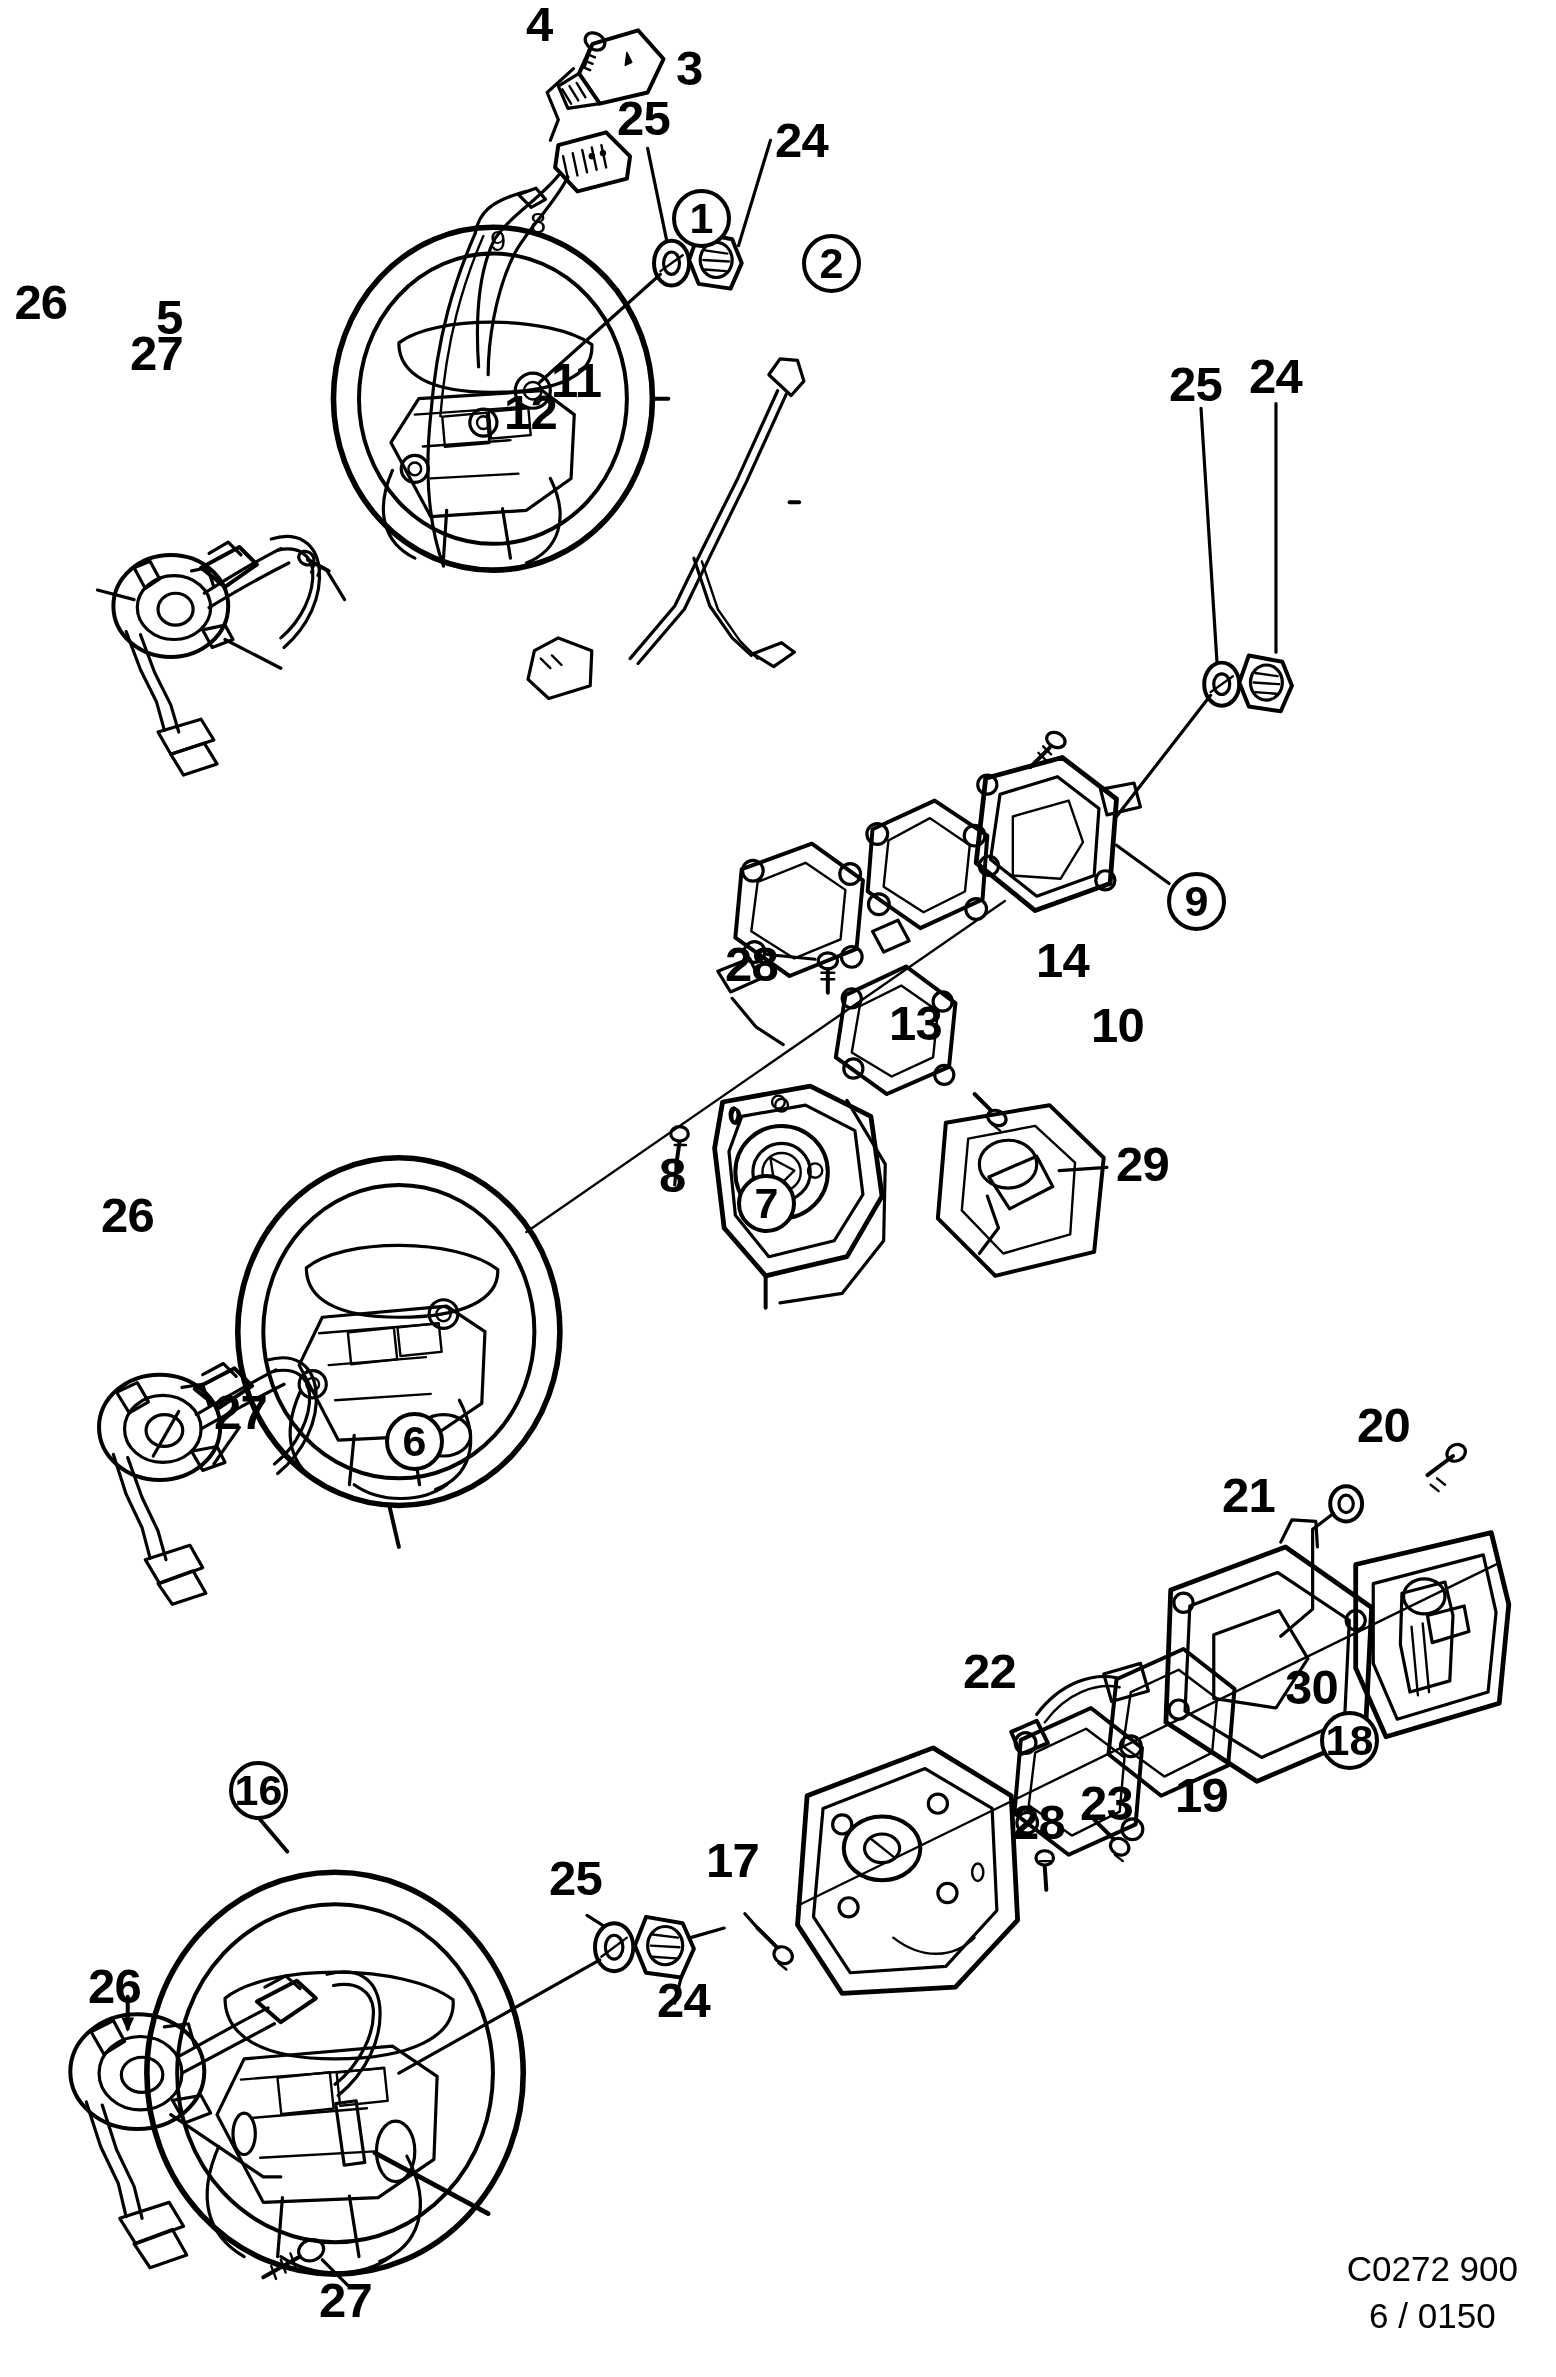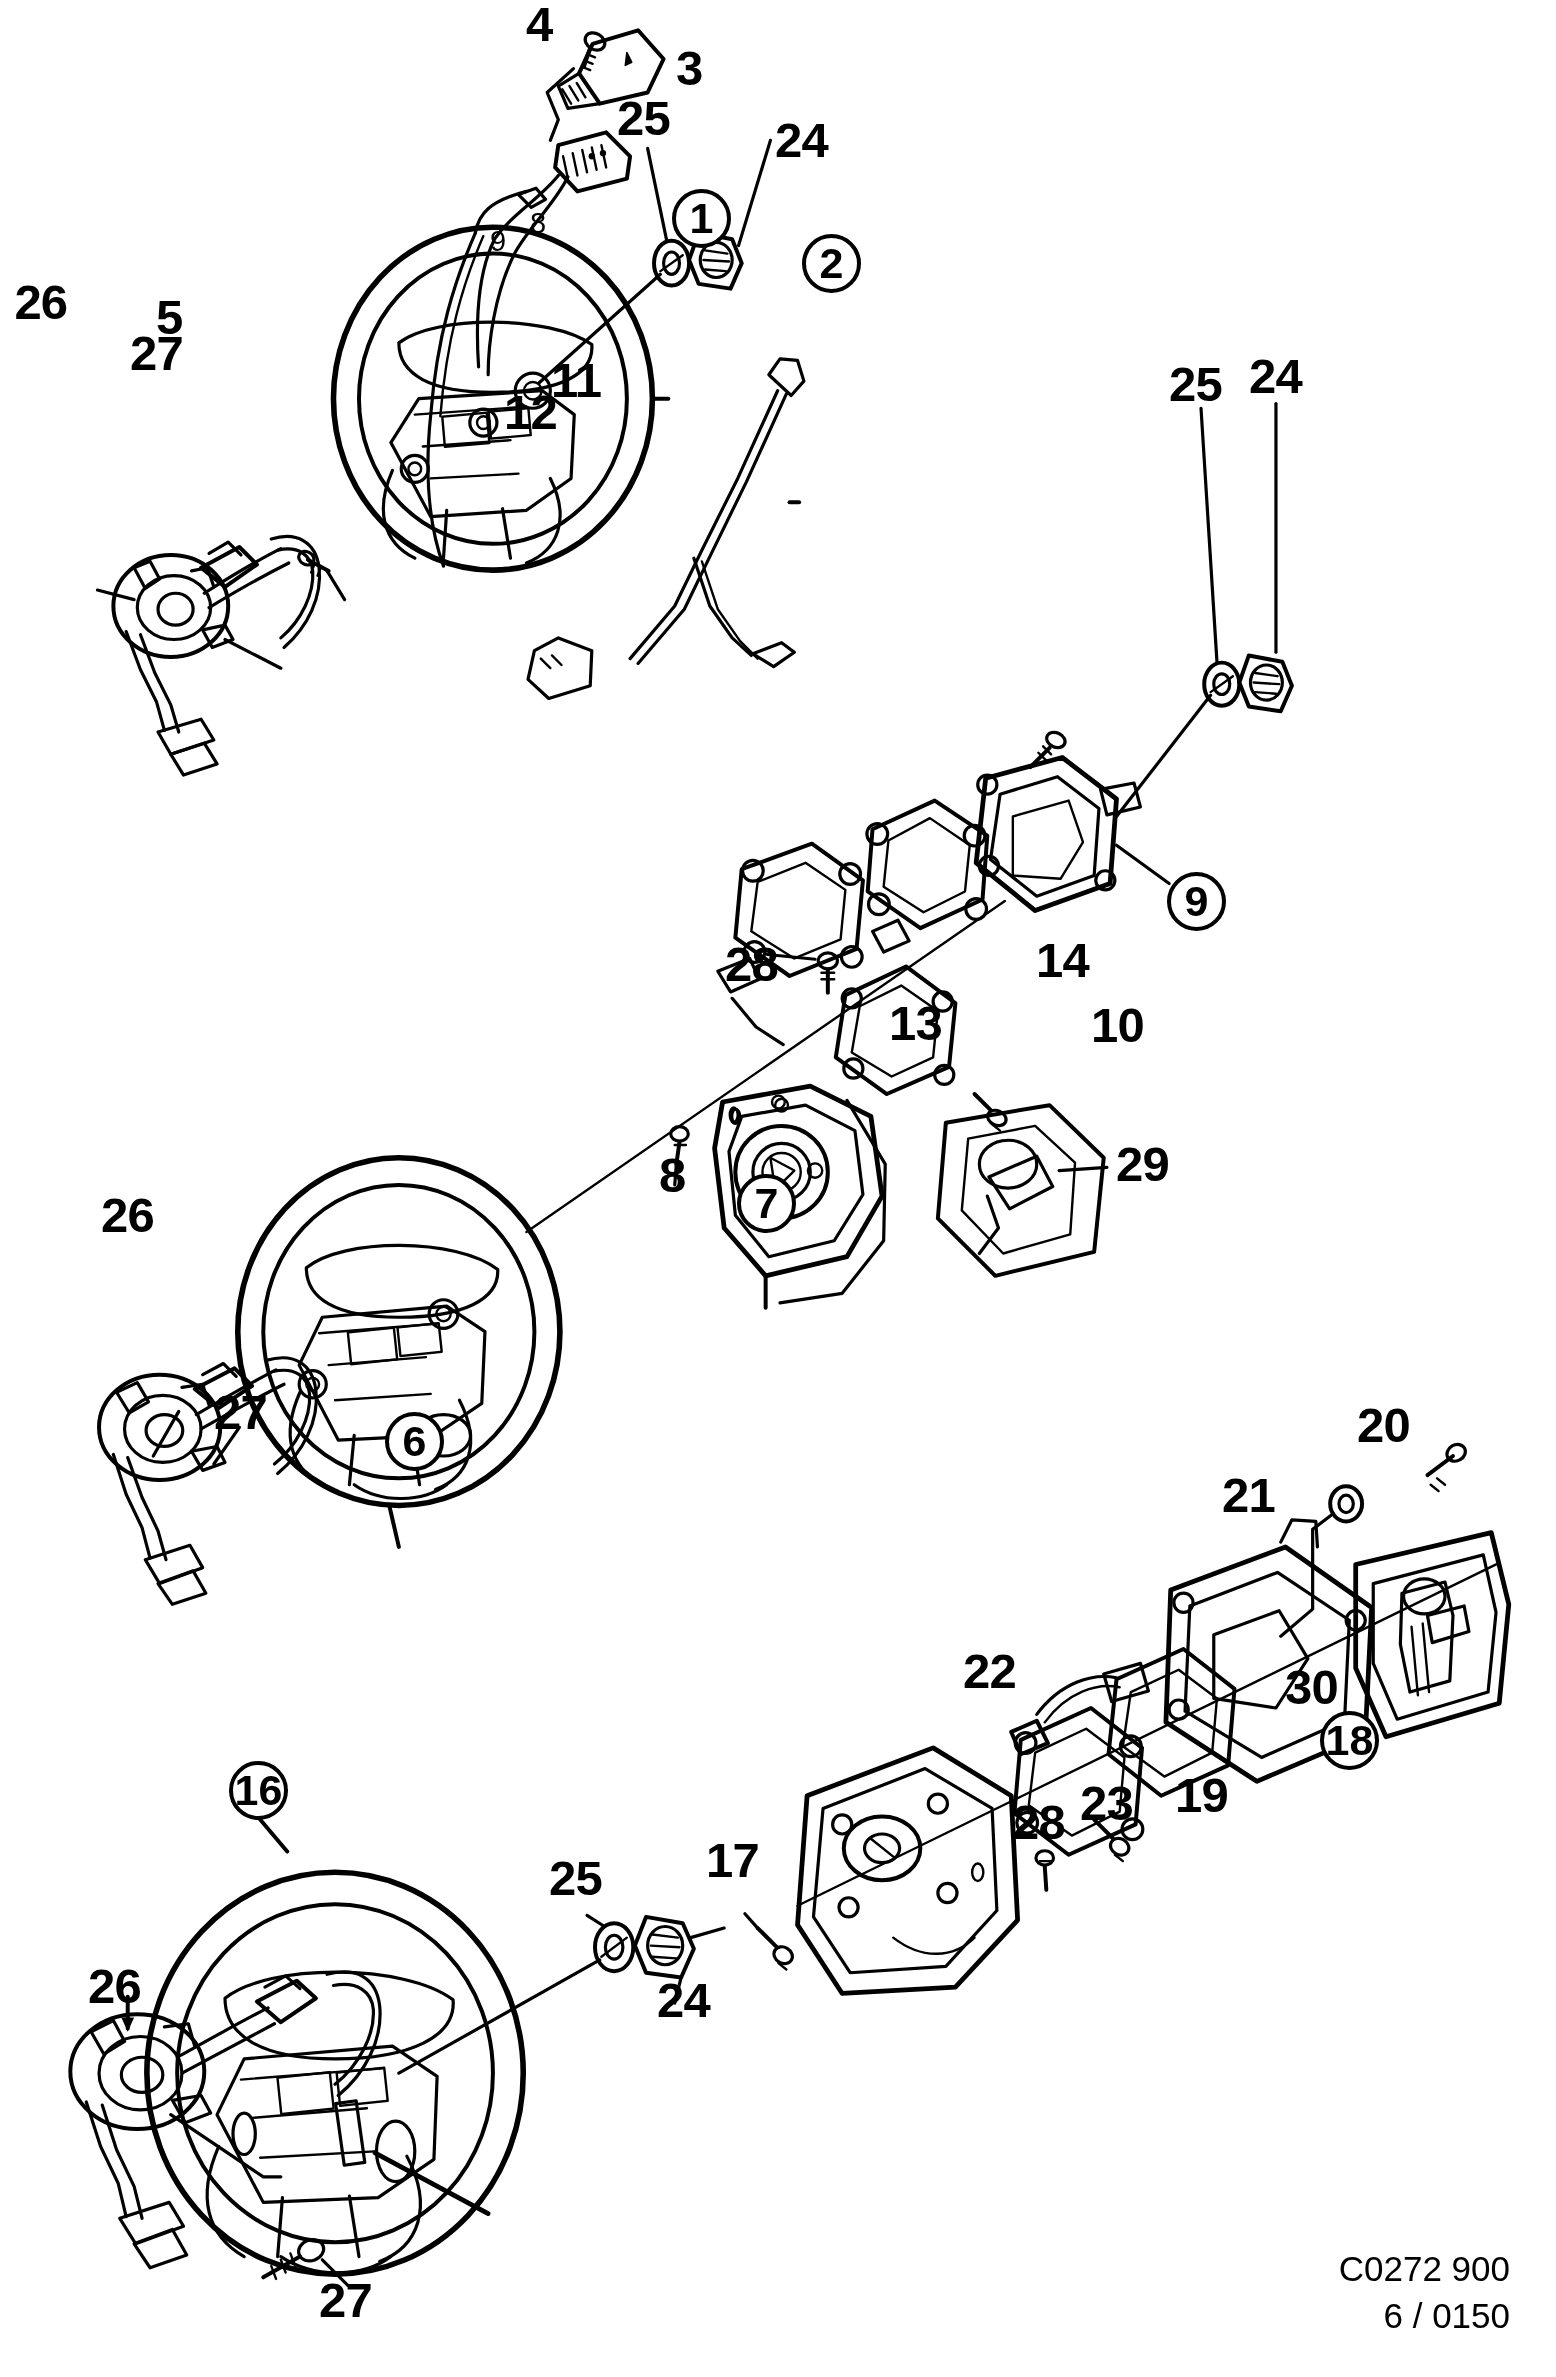--- a/index.html
+++ b/index.html
@@ -29,21 +29,21 @@
     font-family:"Liberation Sans",sans-serif;
     font-size:43px;font-weight:bold;color:#000;
     background:#fff;
     box-sizing:border-box;
   }
 
   
   .art{position:absolute;left:0;top:0;width:1556px;height:2377px;pointer-events:none;}
 
   
-  #footer{position:absolute;right:46px;bottom:38px;text-align:right;}
+  #footer{position:absolute;right:38px;bottom:38px;text-align:center;}
   #footer div{font-size:35px;font-family:"Liberation Sans",sans-serif;color:#000;line-height:1.35;}
 </style>
 </head>
 <body>
 
 <div id="sheet">
 
   <svg class="art" viewBox="0 0 1951 2981">
     <g fill="none" stroke="#000" stroke-linecap="round" stroke-linejoin="round">
 

